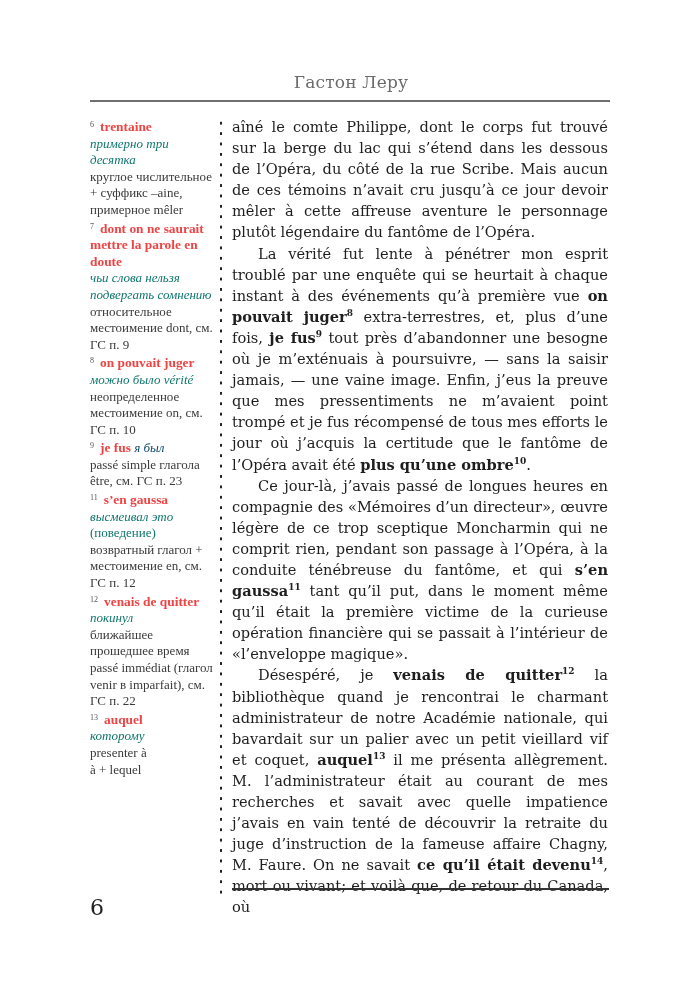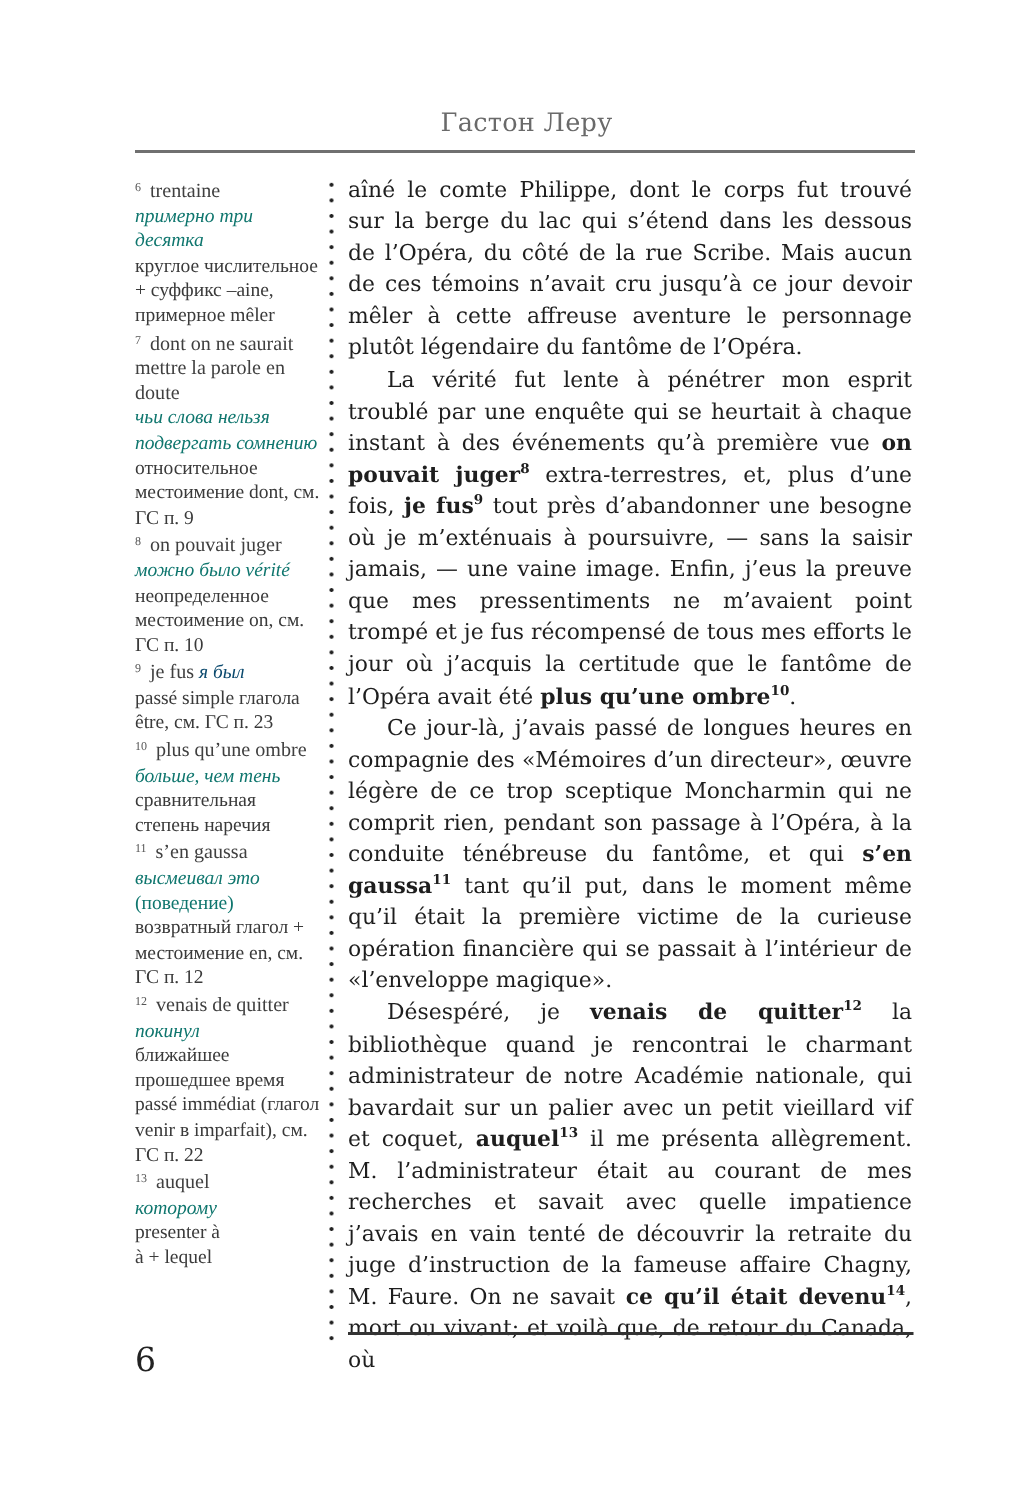--- a/index.html
+++ b/index.html
@@ -4,21 +4,21 @@
   <style>
     html, body { margin: 0; padding: 0; background: #ffffff; }
     body { width: 681px; height: 1000px; position: relative; overflow: hidden; color: #1e1e1e; }
     .header { position: absolute; left: 90px; top: 72px; width: 520px; }
     .header-title { font-family: "DejaVu Serif", serif; font-size: 17px; color: #6a6a6a; letter-spacing: 0.2px; display: block; padding-left: 2px; text-align: center; }
     .header-rule { position: absolute; left: 0; top: 28px; width: 520px; height: 2px; background: #707070; }
 
     .notes { position: absolute; left: 90px; top: 117px; width: 125px; font-family: "Liberation Serif", serif; font-size: 13px; line-height: 16.6px; color: #2a2a2a; }
     .note { margin: 0; }
     .note .num { font-size: 8px; vertical-align: 4px; color: #555; margin-right: 6px; }
-    .note .term { font-weight: normal; color: #404040; font-size: 13.4px; }
+    .note .term { font-weight: bold; color: #ef4444; font-size: 13.4px; }
     .note .trans { font-style: italic; color: #0f766e; display: block; }
     .note .trans-inline { font-style: italic; color: #0c4a6e; }
     .note .expl { display: block; color: #3a3a3a; }
 
     .dots { position: absolute; left: 219px; top: 118px; width: 4px; height: 778px;
       background-image: radial-gradient(circle, #222 1.1px, transparent 1.5px);
       background-size: 4px 10.4px; background-repeat: repeat-y; }
 
     .main { position: absolute; left: 232px; top: 116px; width: 376px; font-family: "DejaVu Serif", serif; font-size: 14.6px; line-height: 21.1px; color: #1e1e1e; text-align: justify; }
     .main p { margin: 0; }
@@ -34,21 +34,20 @@
 <div class="header">
   <span class="header-title">Гастон Леру</span>
   <div class="header-rule"></div>
 </div>
 
 <div class="notes" id="notes">
     <p class="note"><span class="num">6</span><span class="term">trentaine</span><span class="trans"><span>примерно три десятка</span></span><span class="expl">круглое числительное + суффикс –aine, примерное mêler</span></p>
     <p class="note"><span class="num">7</span><span class="term">dont on ne saurait mettre la parole en doute</span><span class="trans"><span>чьи слова нельзя подвергать сомнению</span></span><span class="expl">относительное местоимение dont, см. ГС п. 9</span></p>
     <p class="note"><span class="num">8</span><span class="term">on pouvait juger</span><span class="trans"><span>можно было vérité</span></span><span class="expl">неопределенное местоимение on, см. ГС п. 10</span></p>
     <p class="note"><span class="num">9</span><span class="term">je fus</span> <span class="trans-inline">я был</span><span class="expl">passé simple глагола être, см. ГС п. 23</span></p>
-    <p class="note"><span class="num">10</span><span class="term">plus qu’une ombre</span><span class="trans"><span>больше, чем тень</span></span><span class="expl">сравнительная степень наречия</span></p>
     <p class="note"><span class="num">11</span><span class="term">s’en gaussa</span><span class="trans"><span>высмеивал это</span><span style="font-style: normal;"> (поведение)</span></span><span class="expl">возвратный глагол + местоимение en, см. ГС п. 12</span></p>
     <p class="note"><span class="num">12</span><span class="term">venais de quitter</span><span class="trans"><span>покинул</span></span><span class="expl">ближайшее прошедшее время passé immédiat (глагол venir в imparfait), см. ГС п. 22</span></p>
     <p class="note"><span class="num">13</span><span class="term">auquel</span><span class="trans"><span>которому</span></span><span class="expl">presenter à</span><span class="expl">à + lequel</span></p>
   </div>
 
 <div class="dots"></div>
 
 <div class="main" id="main">
     <p><span>aîné le comte Philippe, dont le corps fut trouvé sur la berge du lac qui s’étend dans les dessous de l’Opéra, du côté de la rue Scribe. Mais aucun de ces témoins n’avait cru jusqu’à ce jour devoir mêler à cette affreuse aventure le personnage plutôt légendaire du fantôme de l’Opéra.</span></p>
     <p class="indent"><span>La vérité fut lente à pénétrer mon esprit troublé par une enquête qui se heurtait à chaque instant à des événements qu’à première vue </span><b>on pouvait juger</b><sup>8</sup><span> extra-terrestres, et, plus d’une fois, </span><b>je fus</b><sup>9</sup><span> tout près d’abandonner une besogne où je m’exténuais à poursuivre, — sans la saisir jamais, — une vaine image. Enfin, j’eus la preuve que mes pressentiments ne m’avaient point trompé et je fus récompensé de tous mes efforts le jour où j’acquis la certitude que le fantôme de l’Opéra avait été </span><b>plus qu’une ombre</b><sup>10</sup><span>.</span></p>

